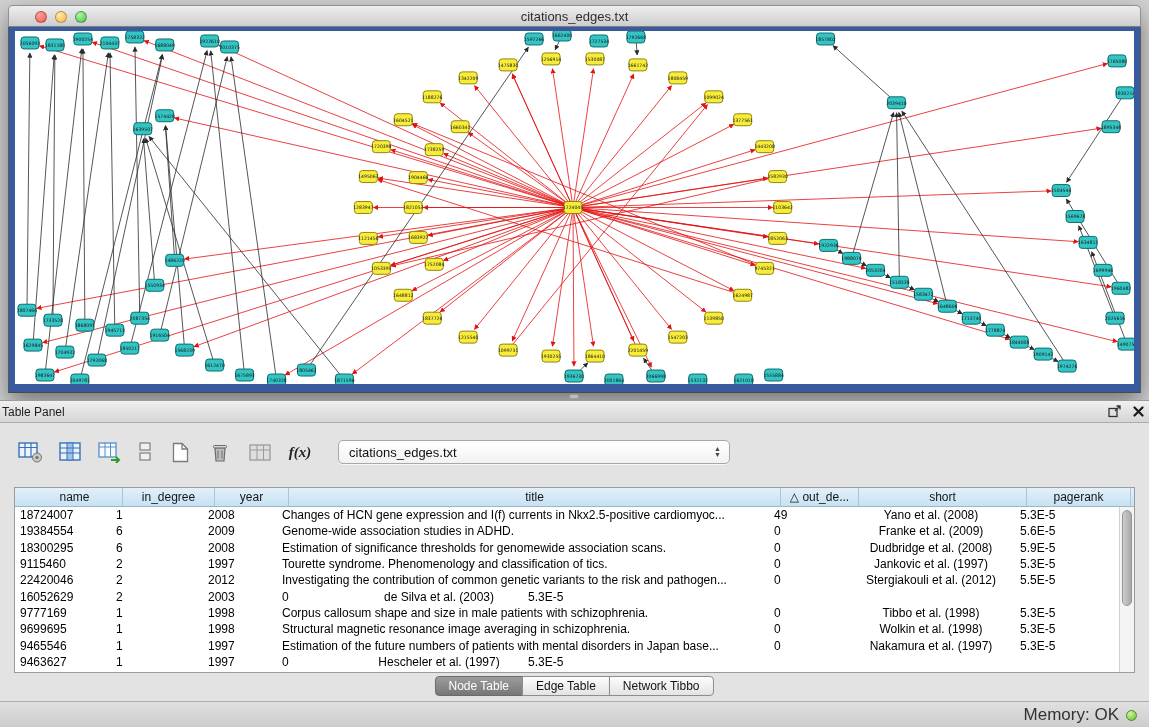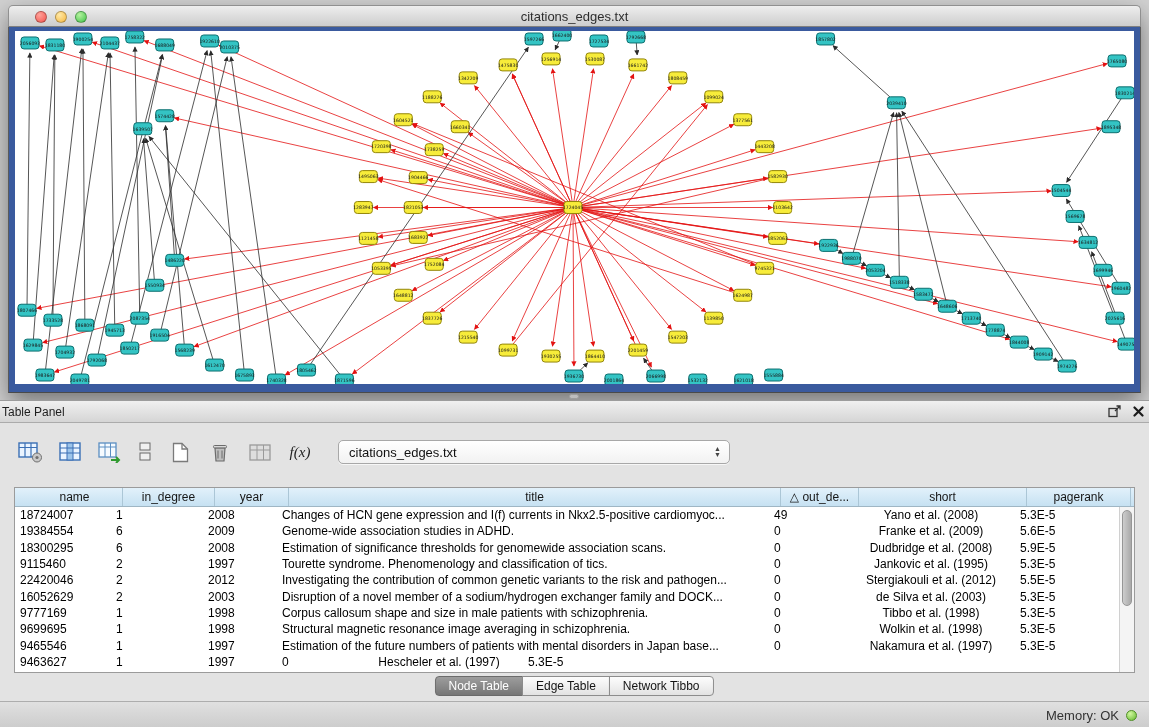--- a/index.html
+++ b/index.html
@@ -56,21 +56,21 @@
     font-size:12px; color:#1e1e1e;
   }
   .panel-header .spacer { flex:1; }
   .hdr-btn { width:18px; height:16px; display:flex; align-items:center; justify-content:center; margin-left:6px; }
 
   .toolbar {
     position:absolute; left:16px; top:34px; height:34px;
     display:flex; align-items:center; gap:12px;
   }
   .tool { width:28px; height:28px; display:flex; align-items:center; justify-content:center; border-radius:4px; }
-  .fx { font-family:"Liberation Serif", serif; font-style:italic; font-size:15px; color:#222; }
+  .fx { font-family:"Liberation Serif", serif; font-style:italic; font-size:15px; color:#222;font-weight:bold; }
   .combo {
     width:392px; height:24px; margin-left:12px;
     background:linear-gradient(#ffffff,#f2f2f2);
     border:1px solid #a8a8a8; border-radius:5px;
     display:flex; align-items:center; padding:0 8px 0 10px;
     font-size:13px; color:#111;
     box-shadow:0 1px 0 rgba(255,255,255,.7);
   }
   .combo .arrows {
     margin-left:auto; display:flex; flex-direction:column; align-items:center;
@@ -109,21 +109,21 @@
     border:1px solid #8d8d8d; margin-left:-1px; cursor:default;
   }
   .tab:first-child { border-radius:4px 0 0 4px; }
   .tab:last-child  { border-radius:0 4px 4px 0; }
   .tab.active { background:linear-gradient(#9d9d9d,#777777); color:#fff; border-color:#6b6b6b; }
 
   .statusbar {
     position:absolute; left:0; top:300px; width:100%; height:27px;
     background:linear-gradient(#e0e0e0,#cccccc); border-top:1px solid #adadad;
     display:flex; align-items:center; justify-content:flex-end;
-    padding-right:12px; gap:7px; font-size:13px; color:#333;
+    padding-right:12px; gap:7px; font-size:17px; color:#333;
   }
   .mem-dot {
     width:11px; height:11px; border-radius:50%;
     background:radial-gradient(circle at 35% 30%, #d2f7a0, #63b92f);
     border:1px solid #4e8f24;
   }
 </style>
 </head>
 <body>
 
@@ -777,37 +777,36 @@
           <div class="td c4">0</div>
           <div class="td c5 center">Dudbridge et al. (2008)</div>
           <div class="td c6">5.9E-5</div>
         </div>
         <div class="tr">
           <div class="td c0">9115460</div>
           <div class="td c1">2</div>
           <div class="td c2">1997</div>
           <div class="td c3">Tourette syndrome. Phenomenology and classification of tics.</div>
           <div class="td c4">0</div>
-          <div class="td c5 center">Jankovic et al. (1995)</div>
+          <div class="td c5 center">Jankovic et al. (1997)</div>
           <div class="td c6">5.3E-5</div>
         </div>
         <div class="tr">
           <div class="td c0">22420046</div>
           <div class="td c1">2</div>
           <div class="td c2">2012</div>
           <div class="td c3">Investigating the contribution of common genetic variants to the risk and pathogen...</div>
           <div class="td c4">0</div>
           <div class="td c5 center">Stergiakouli et al. (2012)</div>
           <div class="td c6">5.5E-5</div>
         </div>
         <div class="tr">
           <div class="td c0">16052629</div>
           <div class="td c1">2</div>
           <div class="td c2">2003</div>
-          <div class="td c3">Disruption of a novel member of a sodium/hydrogen exchanger family and DOCK...</div>
           <div class="td c4">0</div>
           <div class="td c5 center">de Silva et al. (2003)</div>
           <div class="td c6">5.3E-5</div>
         </div>
         <div class="tr">
           <div class="td c0">9777169</div>
           <div class="td c1">1</div>
           <div class="td c2">1998</div>
           <div class="td c3">Corpus callosum shape and size in male patients with schizophrenia.</div>
           <div class="td c4">0</div>

